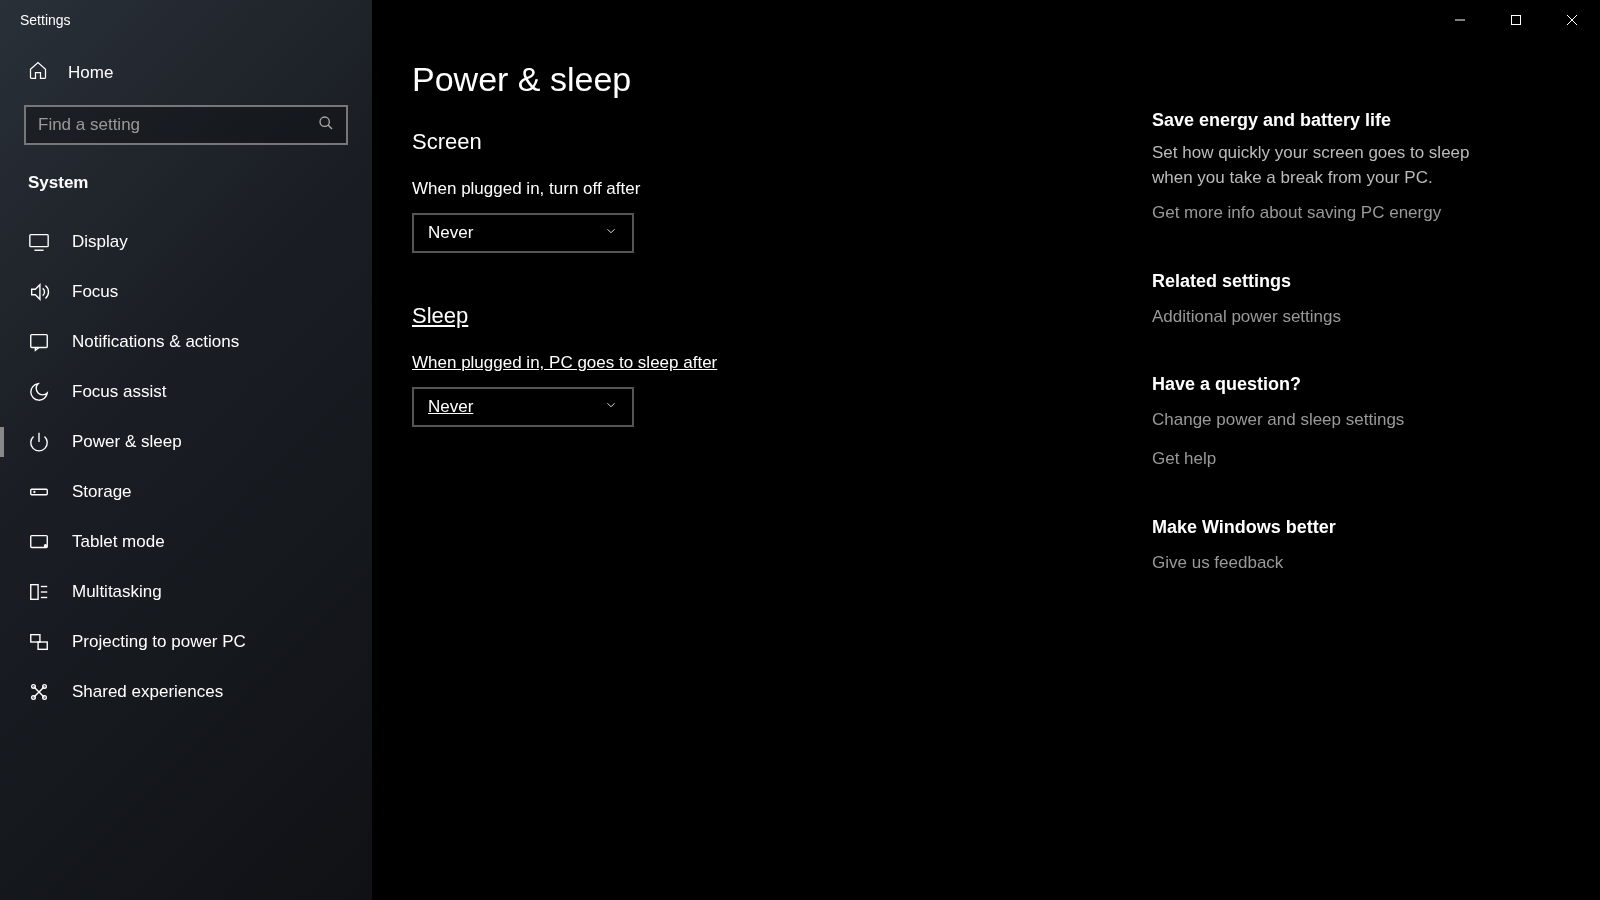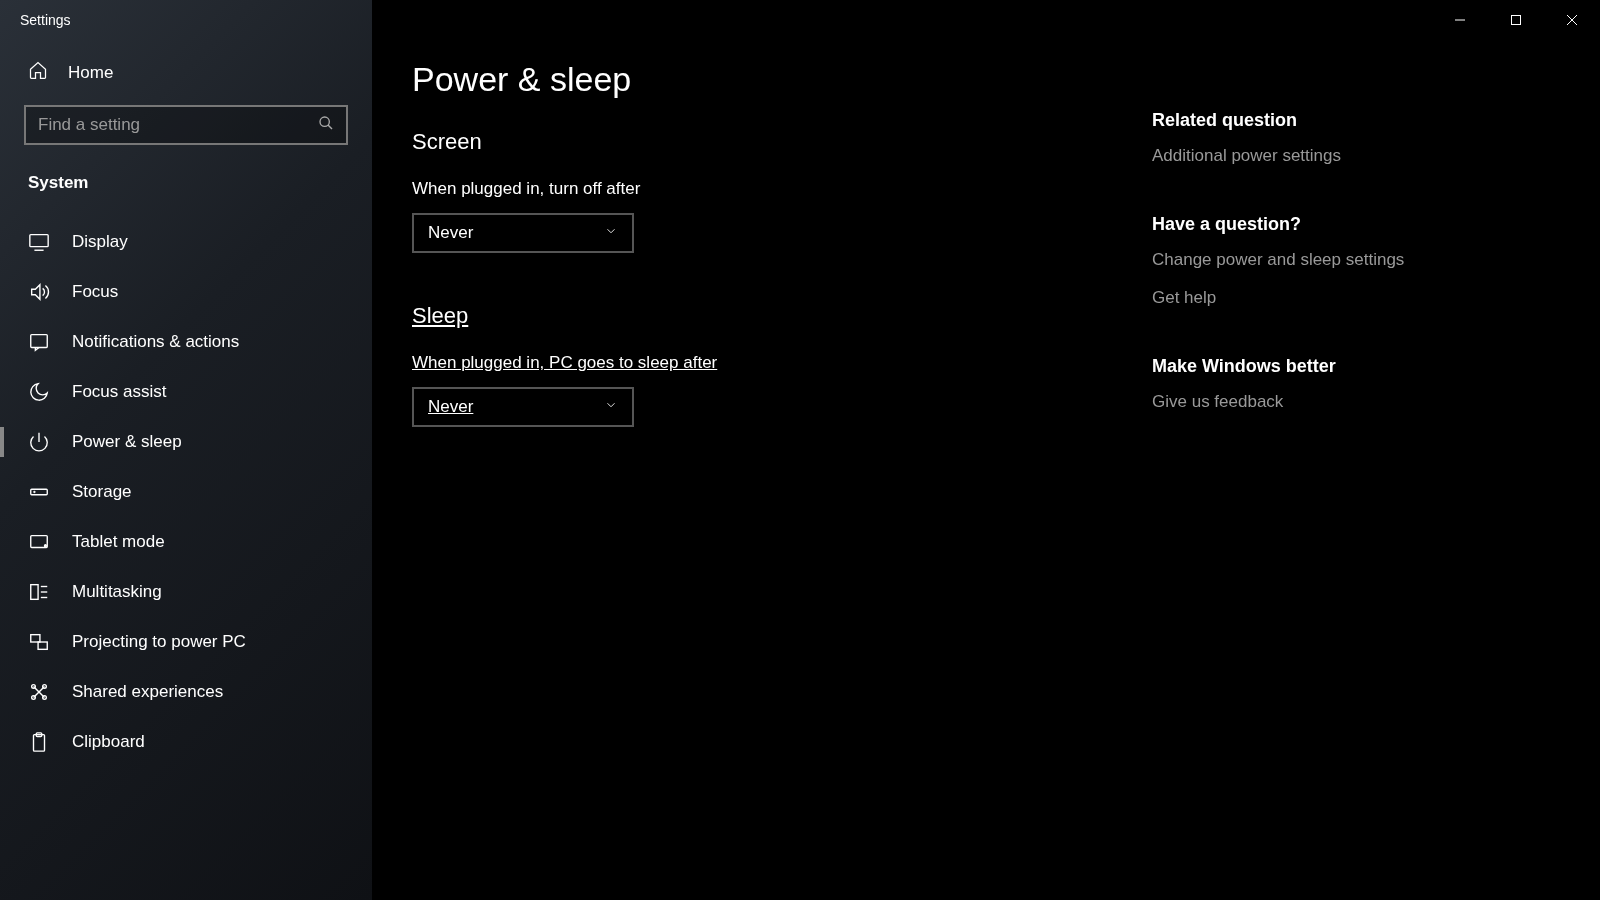--- a/index.html
+++ b/index.html
@@ -324,29 +324,20 @@
             <line x1="18" y1="6" x2="6" y2="18"></line>
             <circle cx="6" cy="6" r="2"></circle>
             <circle cx="18" cy="6" r="2"></circle>
             <circle cx="6" cy="18" r="2"></circle>
             <circle cx="18" cy="18" r="2"></circle>
           </svg>
         </span>
       <span>Shared experiences</span>
     </div>
 
-    <div class="nav-item">
-      <span class="ico">
-          <svg width="22" height="22" viewBox="0 0 24 24" fill="none" stroke="#fff" stroke-width="1.5">
-            <rect x="6" y="4" width="12" height="18" rx="1"></rect>
-            <rect x="9" y="2" width="6" height="4" rx="1"></rect>
-          </svg>
-        </span>
-      <span>Clipboard</span>
-    </div>
 
   </div>
 </div>
 
 <div class="main">
   <div class="content">
     <h1 class="page-title">Power &amp; sleep</h1>
 
     <div class="section">
       <h2 class="section-title">Screen</h2>
@@ -365,23 +356,28 @@
       <div class="dropdown">
         <span>Never</span>
         <span><svg width="14" height="14" viewBox="0 0 24 24" fill="none" stroke="#fff" stroke-width="1.5">
               <polyline points="6 9 12 15 18 9"></polyline>
             </svg></span>
       </div>
     </div>
   </div>
 
   <div class="rightcol">
-
     <div class="right-section">
-      <div class="right-heading">Related question</div>
+      <div class="right-heading">Save energy and battery life</div>
+      <div class="right-text">Set how quickly your screen goes to sleep when you take a break from your PC.</div>
+      <div class="right-link">Get more info about saving PC energy</div>
+    </div>
+
+    <div class="right-section">
+      <div class="right-heading">Related settings</div>
       <div class="right-link">Additional power settings</div>
     </div>
 
     <div class="right-section">
       <div class="right-heading">Have a question?</div>
       <div class="right-link">Change power and sleep settings</div>
       <div class="right-link">Get help</div>
     </div>
 
     <div class="right-section">

